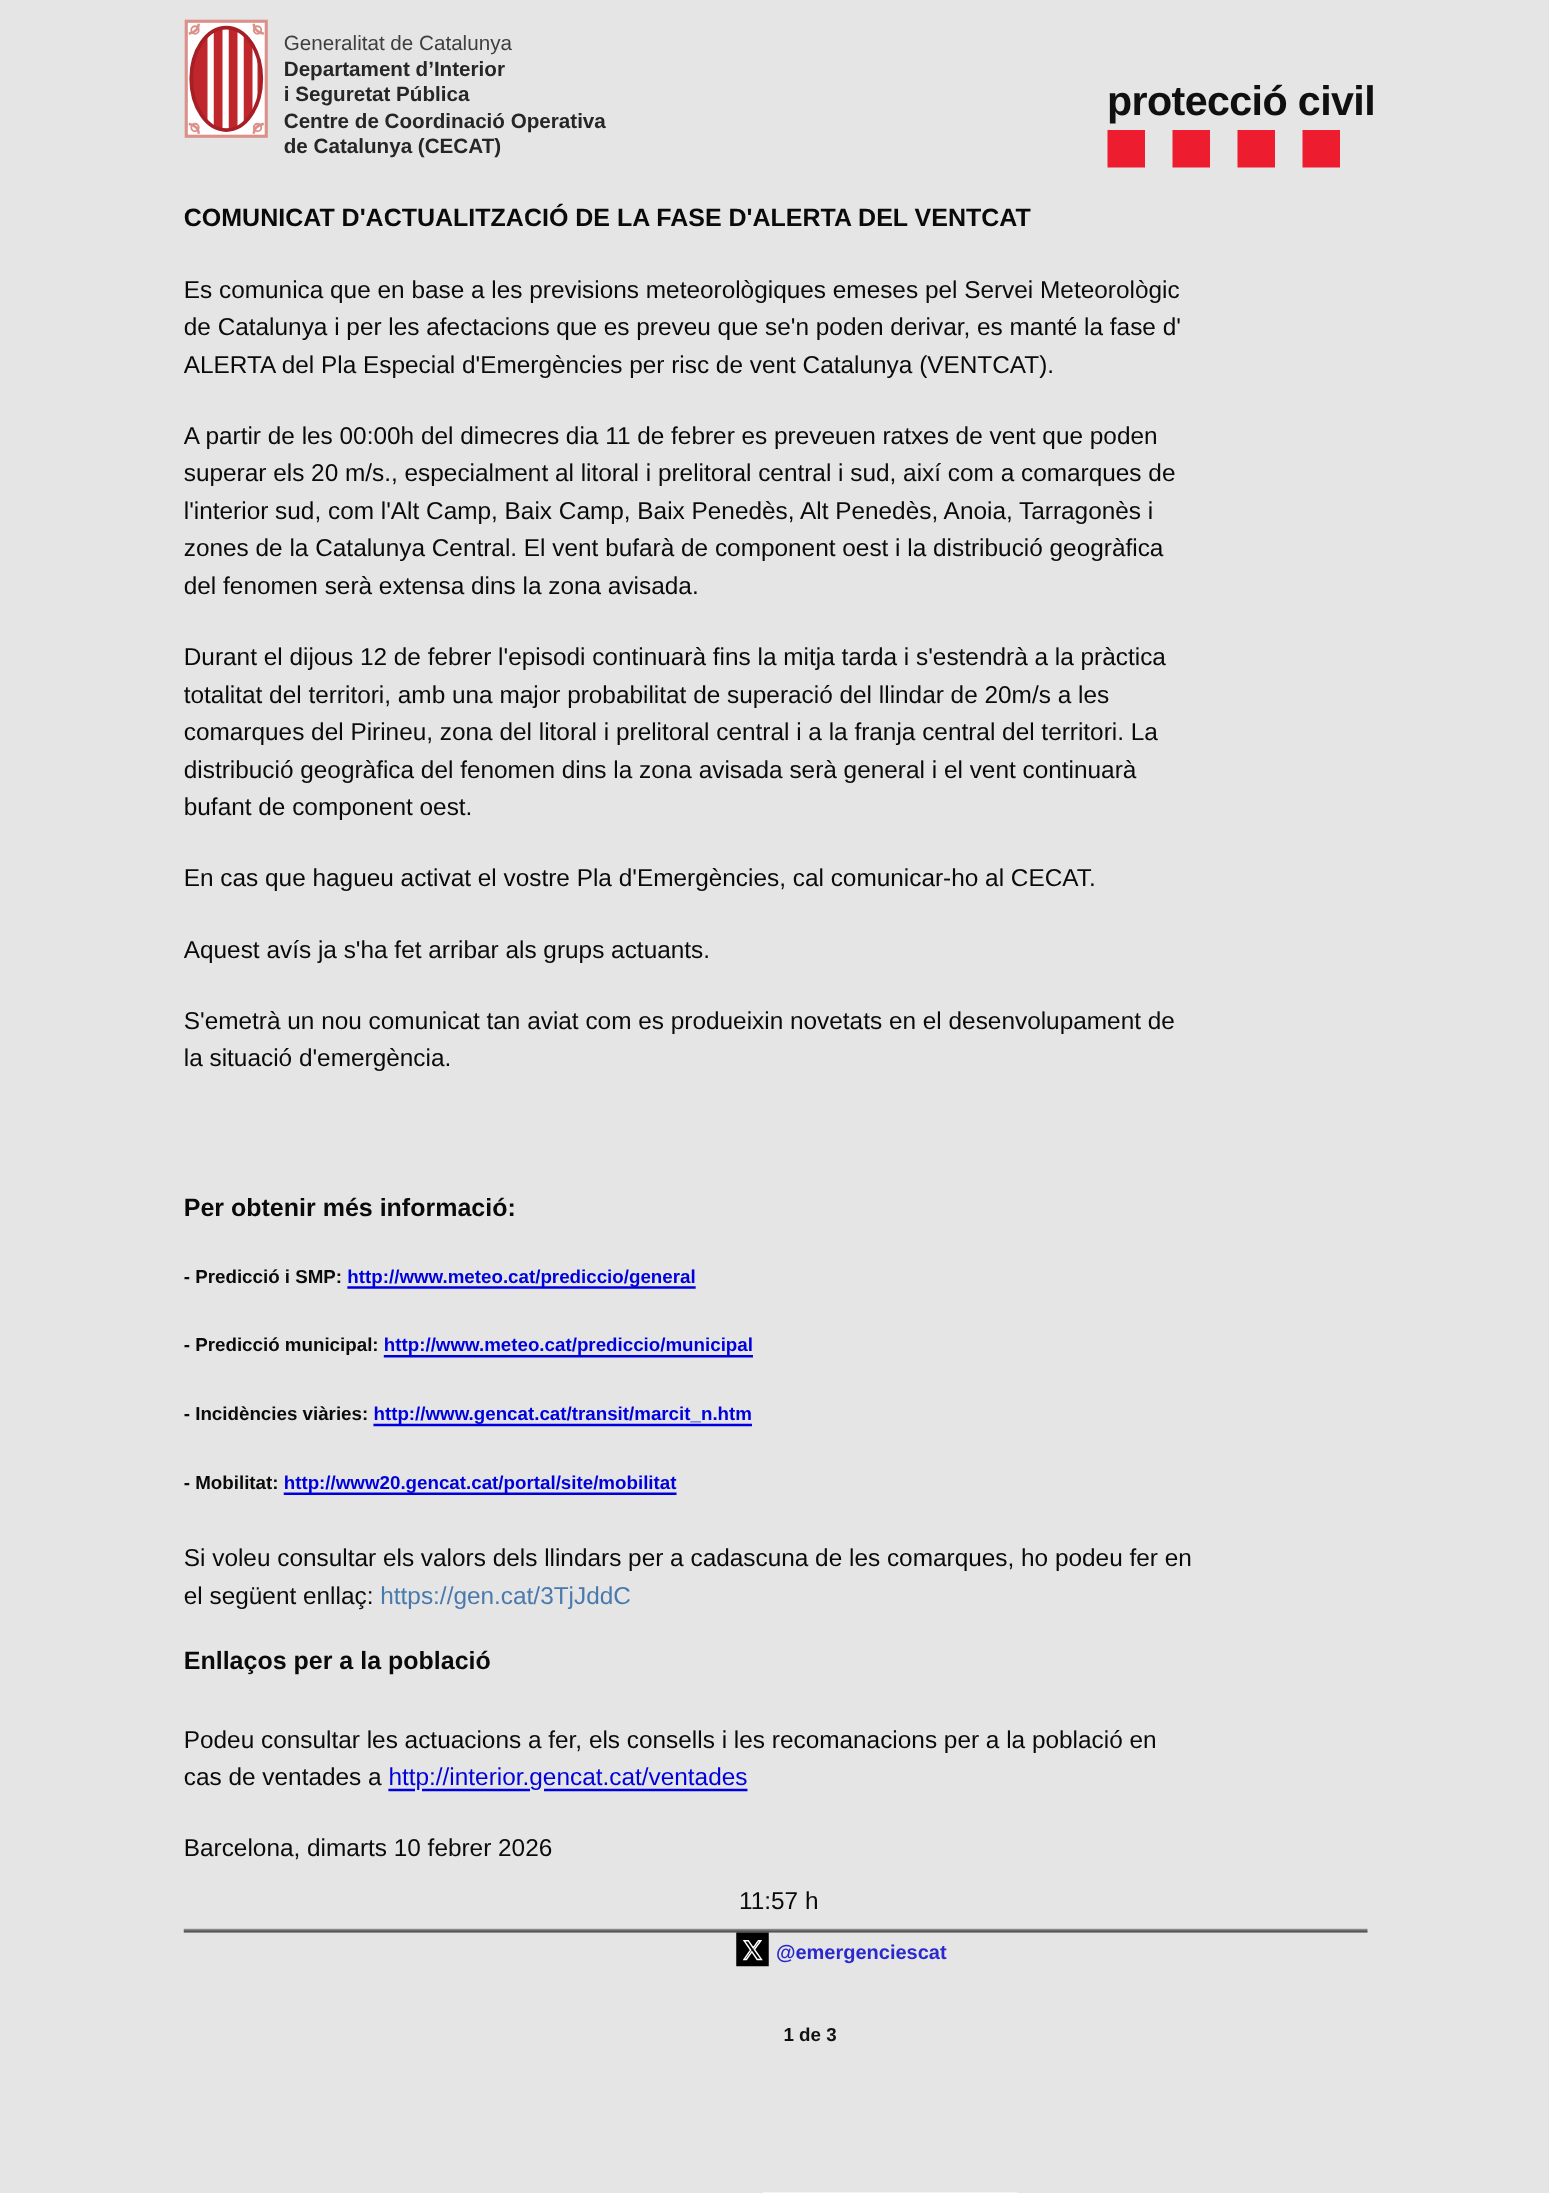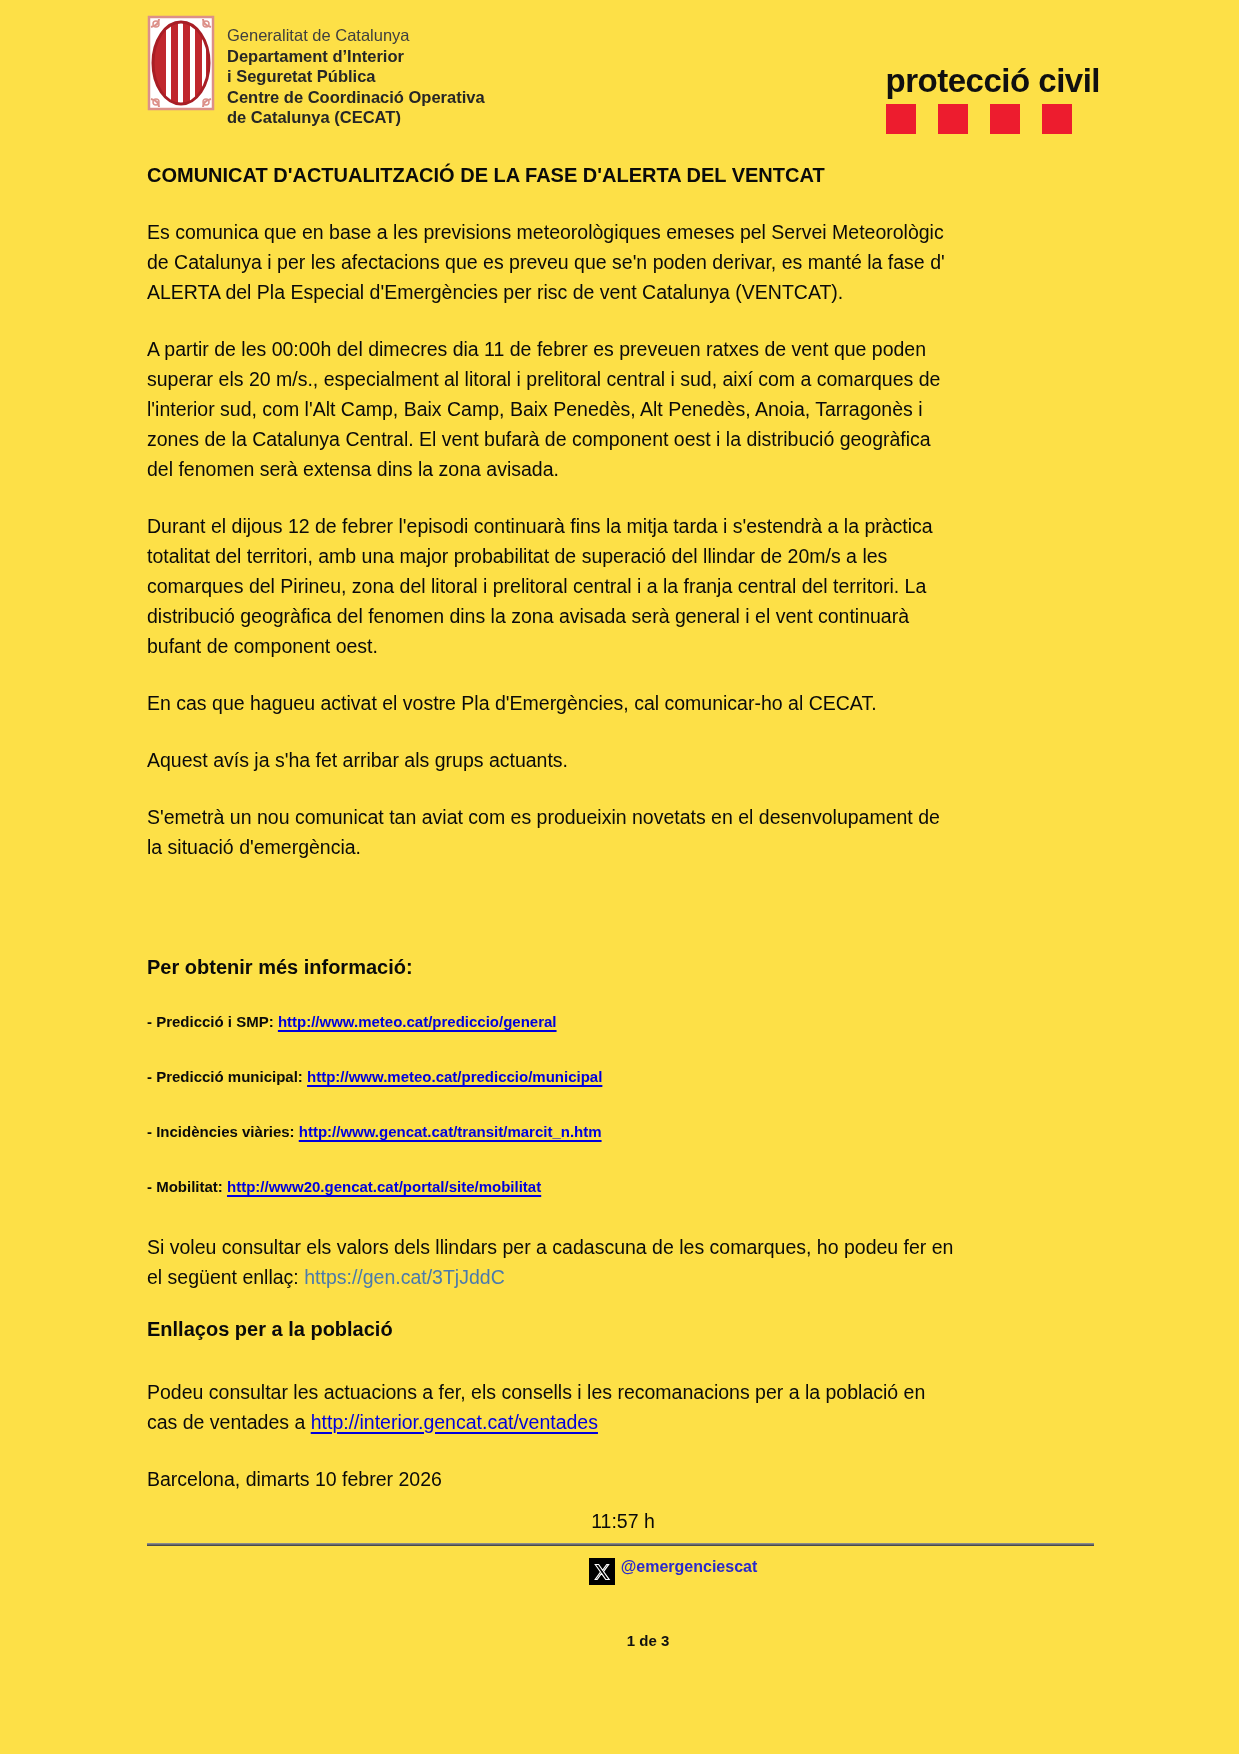--- a/index.html
+++ b/index.html
@@ -1,17 +1,17 @@
 <!DOCTYPE html>
 <html><head>
 <meta charset="utf-8">
 <style>
   html,body{margin:0;padding:0;background:#fff;}
   .page{
-    position:relative;width:1239px;height:1754px;background:#fde047;
+    position:relative;width:1239px;height:1754px;background:#e5e5e5;
     font-family:"Liberation Sans", sans-serif;color:#0a0a0a;overflow:hidden;
   }
   
   .header{position:absolute;top:15px;left:147px;right:139px;}
   .gencat{display:flex;align-items:flex-start;}
   .seal{width:68px;height:96px;flex:0 0 auto;}
   .gencat-text{margin-left:12px;padding-top:10px;font-size:16.5px;line-height:20.5px;color:#262626;}
   .gencat-text .l-reg{font-weight:400;color:#3f3f3f;}
   .gencat-text .l-bold{font-weight:700;}
   .pc{position:absolute;top:48px;right:0;text-align:left;}
@@ -27,21 +27,21 @@
   p.linkrow{font-size:15px;line-height:30px;margin:25px 0 0 0;white-space:pre;font-weight:bold;}
   .h-pop{font-size:20px;font-weight:700;line-height:30px;margin:22px 0 0 0;}
   p.thresholds{margin-top:30px;}
   p.pop-text{margin-top:33px;}
   p.dateline{}
   p.timeline{margin-top:12px;text-align:center;}
   a.doclink{color:#0000dd;text-decoration:underline;text-decoration-thickness:2px;text-underline-offset:3px;cursor:pointer;}
   a.softlink{color:#4a7aad;text-decoration:none;cursor:pointer;}
   
   .divider{border:none;height:3px;background:linear-gradient(#9a9a9a,#3a3a3a);margin:7px 0 0 0;width:947px;}
-  .twitter-row{display:flex;justify-content:center;gap:6px;margin-top:12px;transform:translateX(50px);}
+  .twitter-row{display:flex;justify-content:center;align-items:flex-end;gap:6px;margin-top:0;transform:translateX(50px);}
   .x-badge{width:26px;height:27px;background:#000;display:flex;align-items:center;justify-content:center;}
   .handle{font-size:16px;font-weight:700;color:#2929cc;text-decoration:none;padding-bottom:1px;cursor:pointer;}
   .pagenum{margin-top:47px;text-align:center;font-size:15px;font-weight:700;color:#111;transform:translateX(25px);}
 </style>
 </head>
 <body>
 
 <div class="page">
 
   <div class="header">

